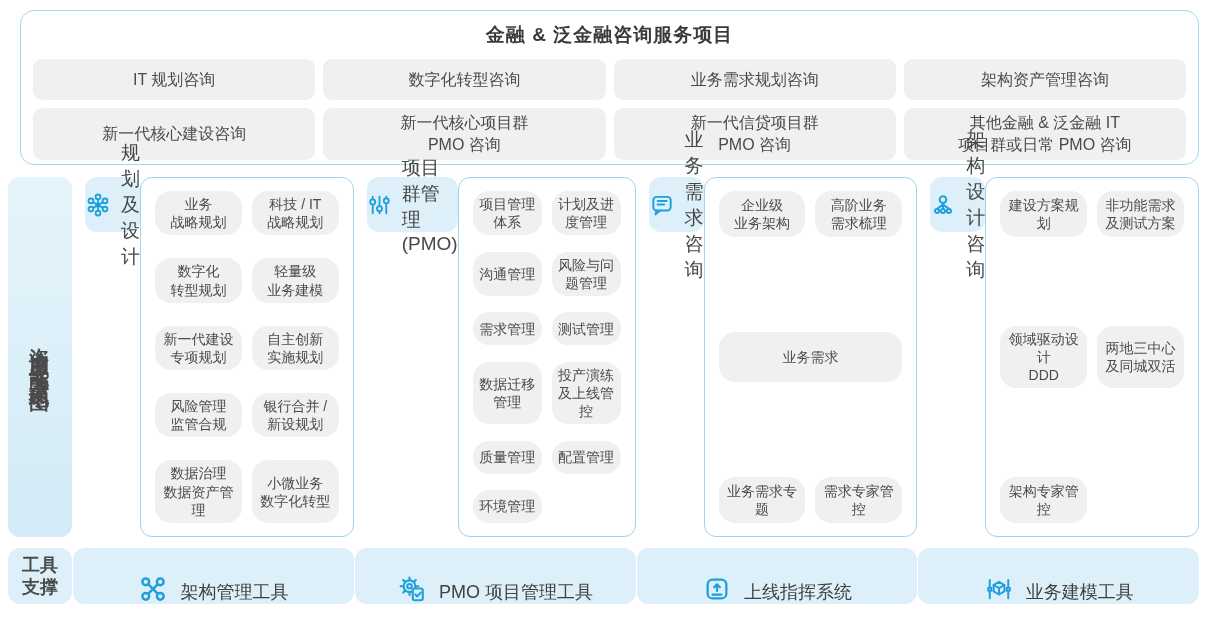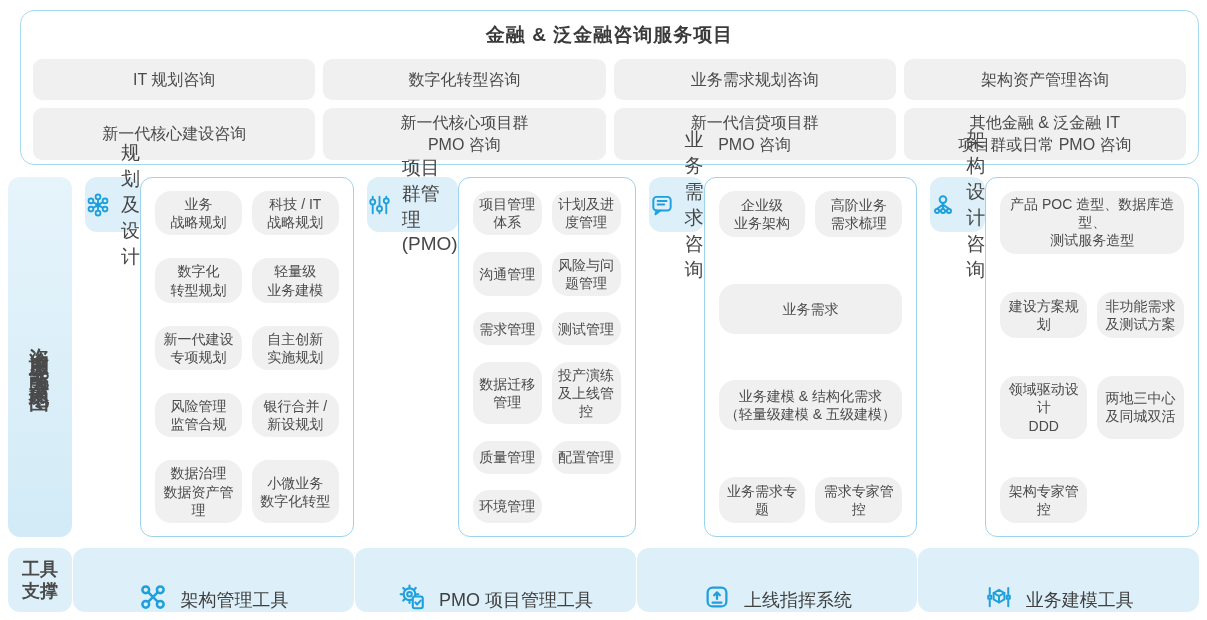--- a/index.html
+++ b/index.html
@@ -41,21 +41,21 @@
     align-items:center; justify-content:center; text-align:center;
     color:#4b4b4b; font-size:14px; line-height:1.3; white-space:pre-line;
     padding:4px 5px; }
   .cell.full { grid-column:1 / -1; }
   .c0 .cell { min-height:44px; }
   .c1 .cell { min-height:33px; }
   .c2 .cell { min-height:46px; } .c2 .cell.full { min-height:50px; }
   .c3 .cell { min-height:46px; } .c3 .cell.full { min-height:50px; }
 
   
-  .tools { margin:11px 8px 0 8px; height:64px; display:grid;
+  .tools { margin:11px 8px 0 8px; height:56px; display:grid;
     grid-template-columns:64px repeat(4,1fr); column-gap:1px; }
   .tools-sidebar { border-radius:12px; background:#ddf0f9;
     display:flex; align-items:center; justify-content:center; text-align:center;
     font-size:18px; font-weight:bold; color:#4a4a4a; line-height:1.25;
     white-space:pre-line; }
   .tool { border-radius:12px; background:#ddf0f9; display:flex;
     align-items:flex-end; justify-content:center; gap:12px;
     font-size:18px; color:#404040; }
   svg { display:block; }
 </style>
@@ -166,43 +166,39 @@
           </svg>
         </span>
         <span>业务需求咨询</span>
       </div>
       <div class="col-body c2">
         <div class="cell">企业级
 业务架构</div>
         <div class="cell">高阶业务
 需求梳理</div>
         <div class="cell full">业务需求</div>
-        <div class="cell full">业务建模 &amp; 结构化需求
-（轻量级建模 &amp; 五级建模）</div>
         <div class="cell">业务需求专题</div>
         <div class="cell">需求专家管控</div>
       </div>
     </div>
 
     <div class="col">
       <div class="col-header">
         <span>
           <svg width="26" height="26" viewBox="0 0 24 24" fill="none" stroke="#1f9fdb" stroke-width="1.8" stroke-linecap="round">
             <path d="M12 10.3 L12 15.4 M12 11.5 L6.5 15.6 M12 11.5 L17.5 15.6"></path>
             <circle cx="12" cy="7" r="3.1" fill="#ddf0f9"></circle>
             <circle cx="6.5" cy="17.5" r="1.9" fill="#ddf0f9"></circle>
             <circle cx="12" cy="17.5" r="1.9" fill="#ddf0f9"></circle>
             <circle cx="17.5" cy="17.5" r="1.9" fill="#ddf0f9"></circle>
           </svg>
         </span>
         <span>架构设计咨询</span>
       </div>
       <div class="col-body c3">
-        <div class="cell full">产品 POC 造型、数据库造型、
-测试服务造型</div>
         <div class="cell">建设方案规划</div>
         <div class="cell">非功能需求
 及测试方案</div>
         <div class="cell">领域驱动设计
 DDD</div>
         <div class="cell">两地三中心
 及同城双活</div>
         <div class="cell">架构专家管控</div>
       </div>
     </div>

